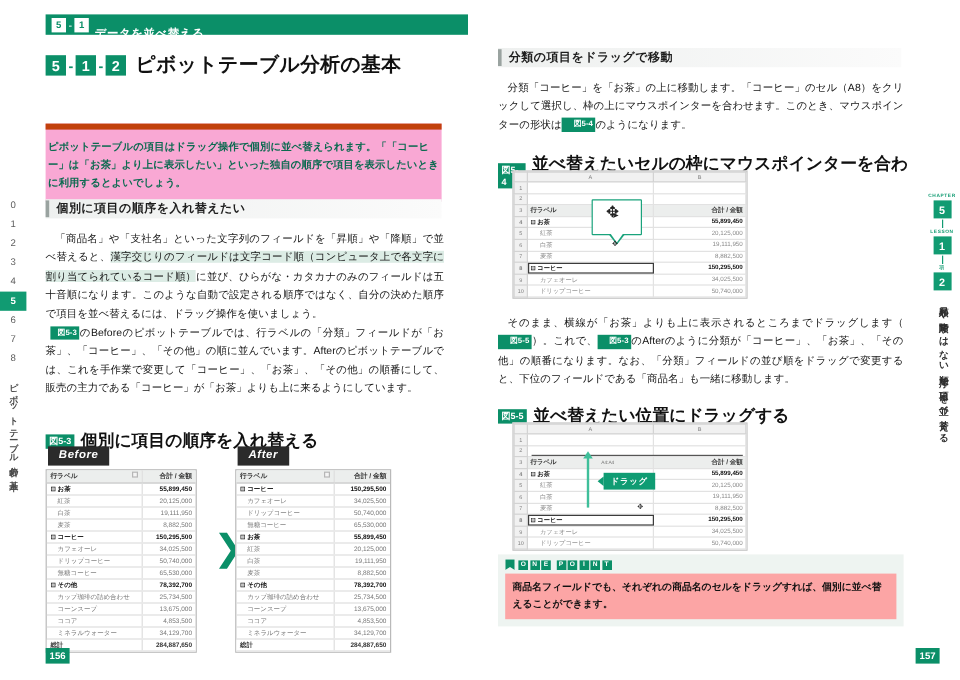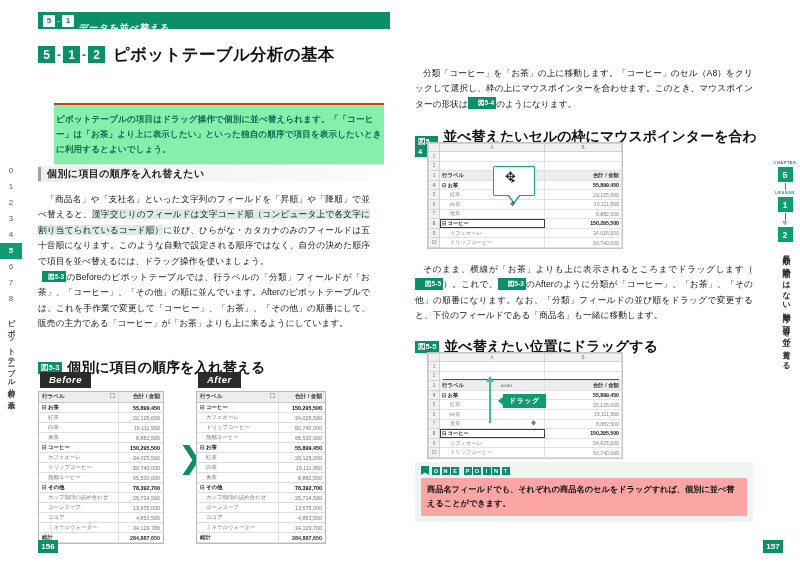--- a/index.html
+++ b/index.html
@@ -66,23 +66,23 @@
     width: 17px; height: 17px; background: #0b8f68; color: #fff;
     font-size: 12px; font-weight: bold; display:flex; align-items:center; justify-content:center;
   }
   .lesson-no .dash { color: #0b8f68; font-size: 12px; font-weight: bold; margin: 0 2px; }
   .big-title {
     font-size: 16.5px; font-weight: bold; color: #111; line-height: 1.32;
     letter-spacing: .3px;
   }
 
   .lead {
-    position: absolute; left: 16px; top: 103px; width: 330px;
-    border-top: 2px solid #c2410c; border-bottom: 1px solid #d8e6e0;
-    background: #86efac; padding: 7px 2px 8px 2px;
+    position: absolute; left: 0; top: 103px; width: 330px;
+    border-top: 5px solid #c2410c; border-bottom: 1px solid #d8e6e0;
+    background: #f9a8d4; padding: 7px 2px 8px 2px;
     font-size: 8.6px; line-height: 1.72; color: #0c6a50; font-weight: bold;
     letter-spacing: .1px;
   }
 
   .h2 {
     position: absolute; width: 330px; height: 16px;
     background: linear-gradient(to right, #eef0ef, #fbfbfb);
     display: flex; align-items: center;
   }
   .h2 .bar { width: 3px; height: 14px; background: #9aa3a0; margin-right: 6px; }
@@ -423,20 +423,24 @@
             </tr>
           </tbody>
       </table>
     </div>
 
     <div class="folio" style="left:0;">156</div>
   </div>
 
   <div class="page-right">
 
+    <div class="h2" style="top:40px; width:336px;">
+      <span class="bar"></span>
+      <span class="t">分類の項目をドラッグで移動</span>
+    </div>
 
     <div class="body-p" style="top:66px; width:338px; text-indent:8px;">
       <span>分類「コーヒー」を「お茶」の上に移動します。「コーヒー」のセル（A8）をクリックして選択し、枠の上にマウスポインターを合わせます。このとき、マウスポインターの形状は</span><span class="figref">図5-4</span><span>のようになります。</span>
     </div>
 
     <div class="fig-cap" style="left:0; top:128px;">
       <span class="tag">図5-4</span>
       <span class="cap-t">並べ替えたいセルの枠にマウスポインターを合わせる</span>
     </div>
 

